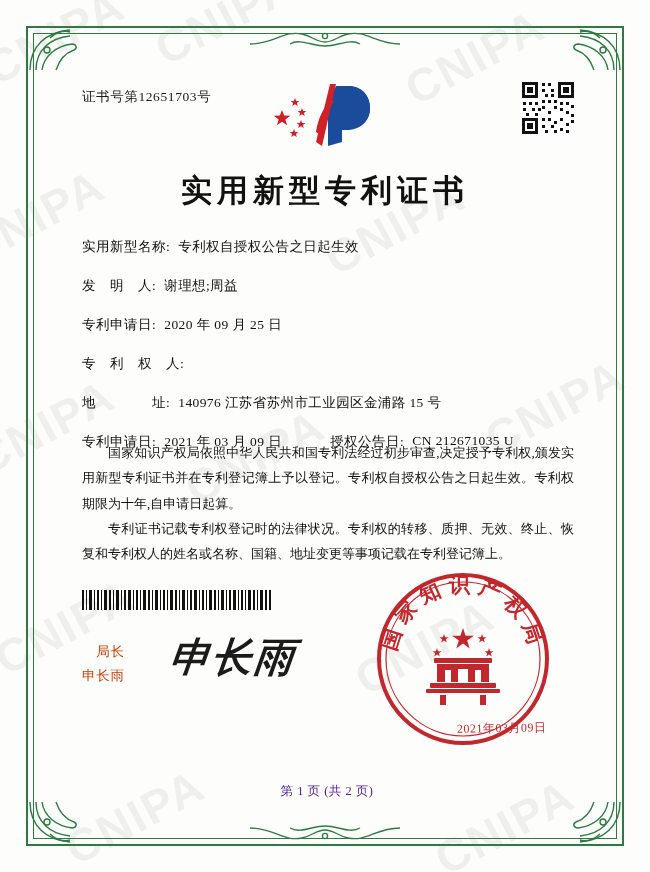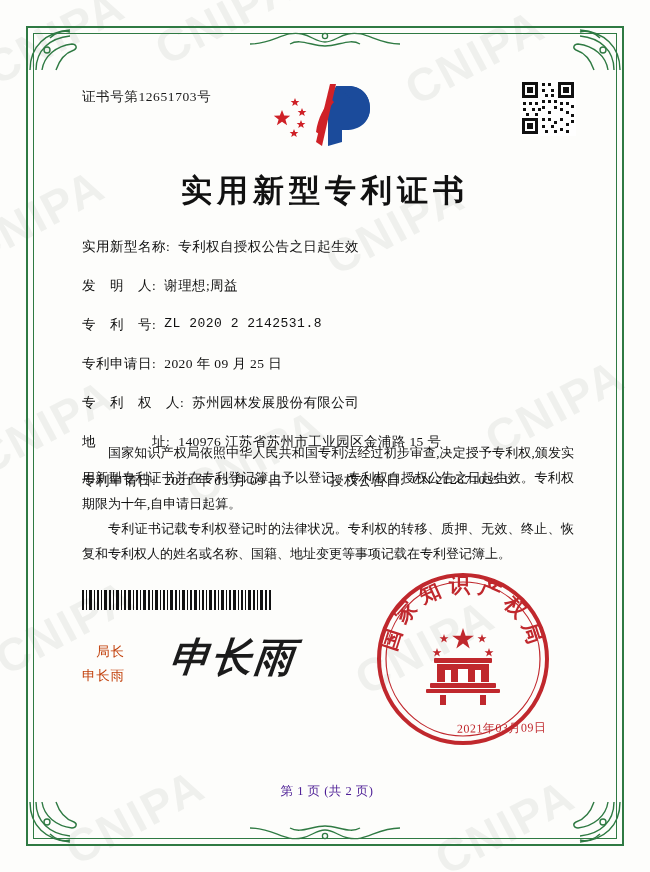--- a/index.html
+++ b/index.html
@@ -396,30 +396,25 @@
     <div class="fields">
       <div class="field-row">
         <span class="fl">实用新型名称:</span>
         <span class="fv">专利权自授权公告之日起生效</span>
       </div>
       <div class="field-row">
         <span class="fl">发　明　人:</span>
         <span class="fv">谢理想;周益</span>
       </div>
       <div class="field-row">
-        <span class="fl">专　利　号:</span>
-        <span class="fv mono">ZL 2020 2 2142531.8</span>
-      </div>
-      <div class="field-row">
         <span class="fl">专利申请日:</span>
         <span class="fv">2020 年 09 月 25 日</span>
       </div>
       <div class="field-row">
         <span class="fl">专　利　权　人:</span>
-        <span class="fv">苏州园林发展股份有限公司</span>
       </div>
       <div class="field-row">
         <span class="fl">地　　　　址:</span>
         <span class="fv">140976 江苏省苏州市工业园区金浦路 15 号</span>
       </div>
       <div class="field-row">
         <span class="fl">专利申请日:</span>
         <span class="fv">2021 年 03 月 09 日</span>
         <span class="second-label">授权公告日:</span>
         <span class="fv">CN 212671035 U</span>

